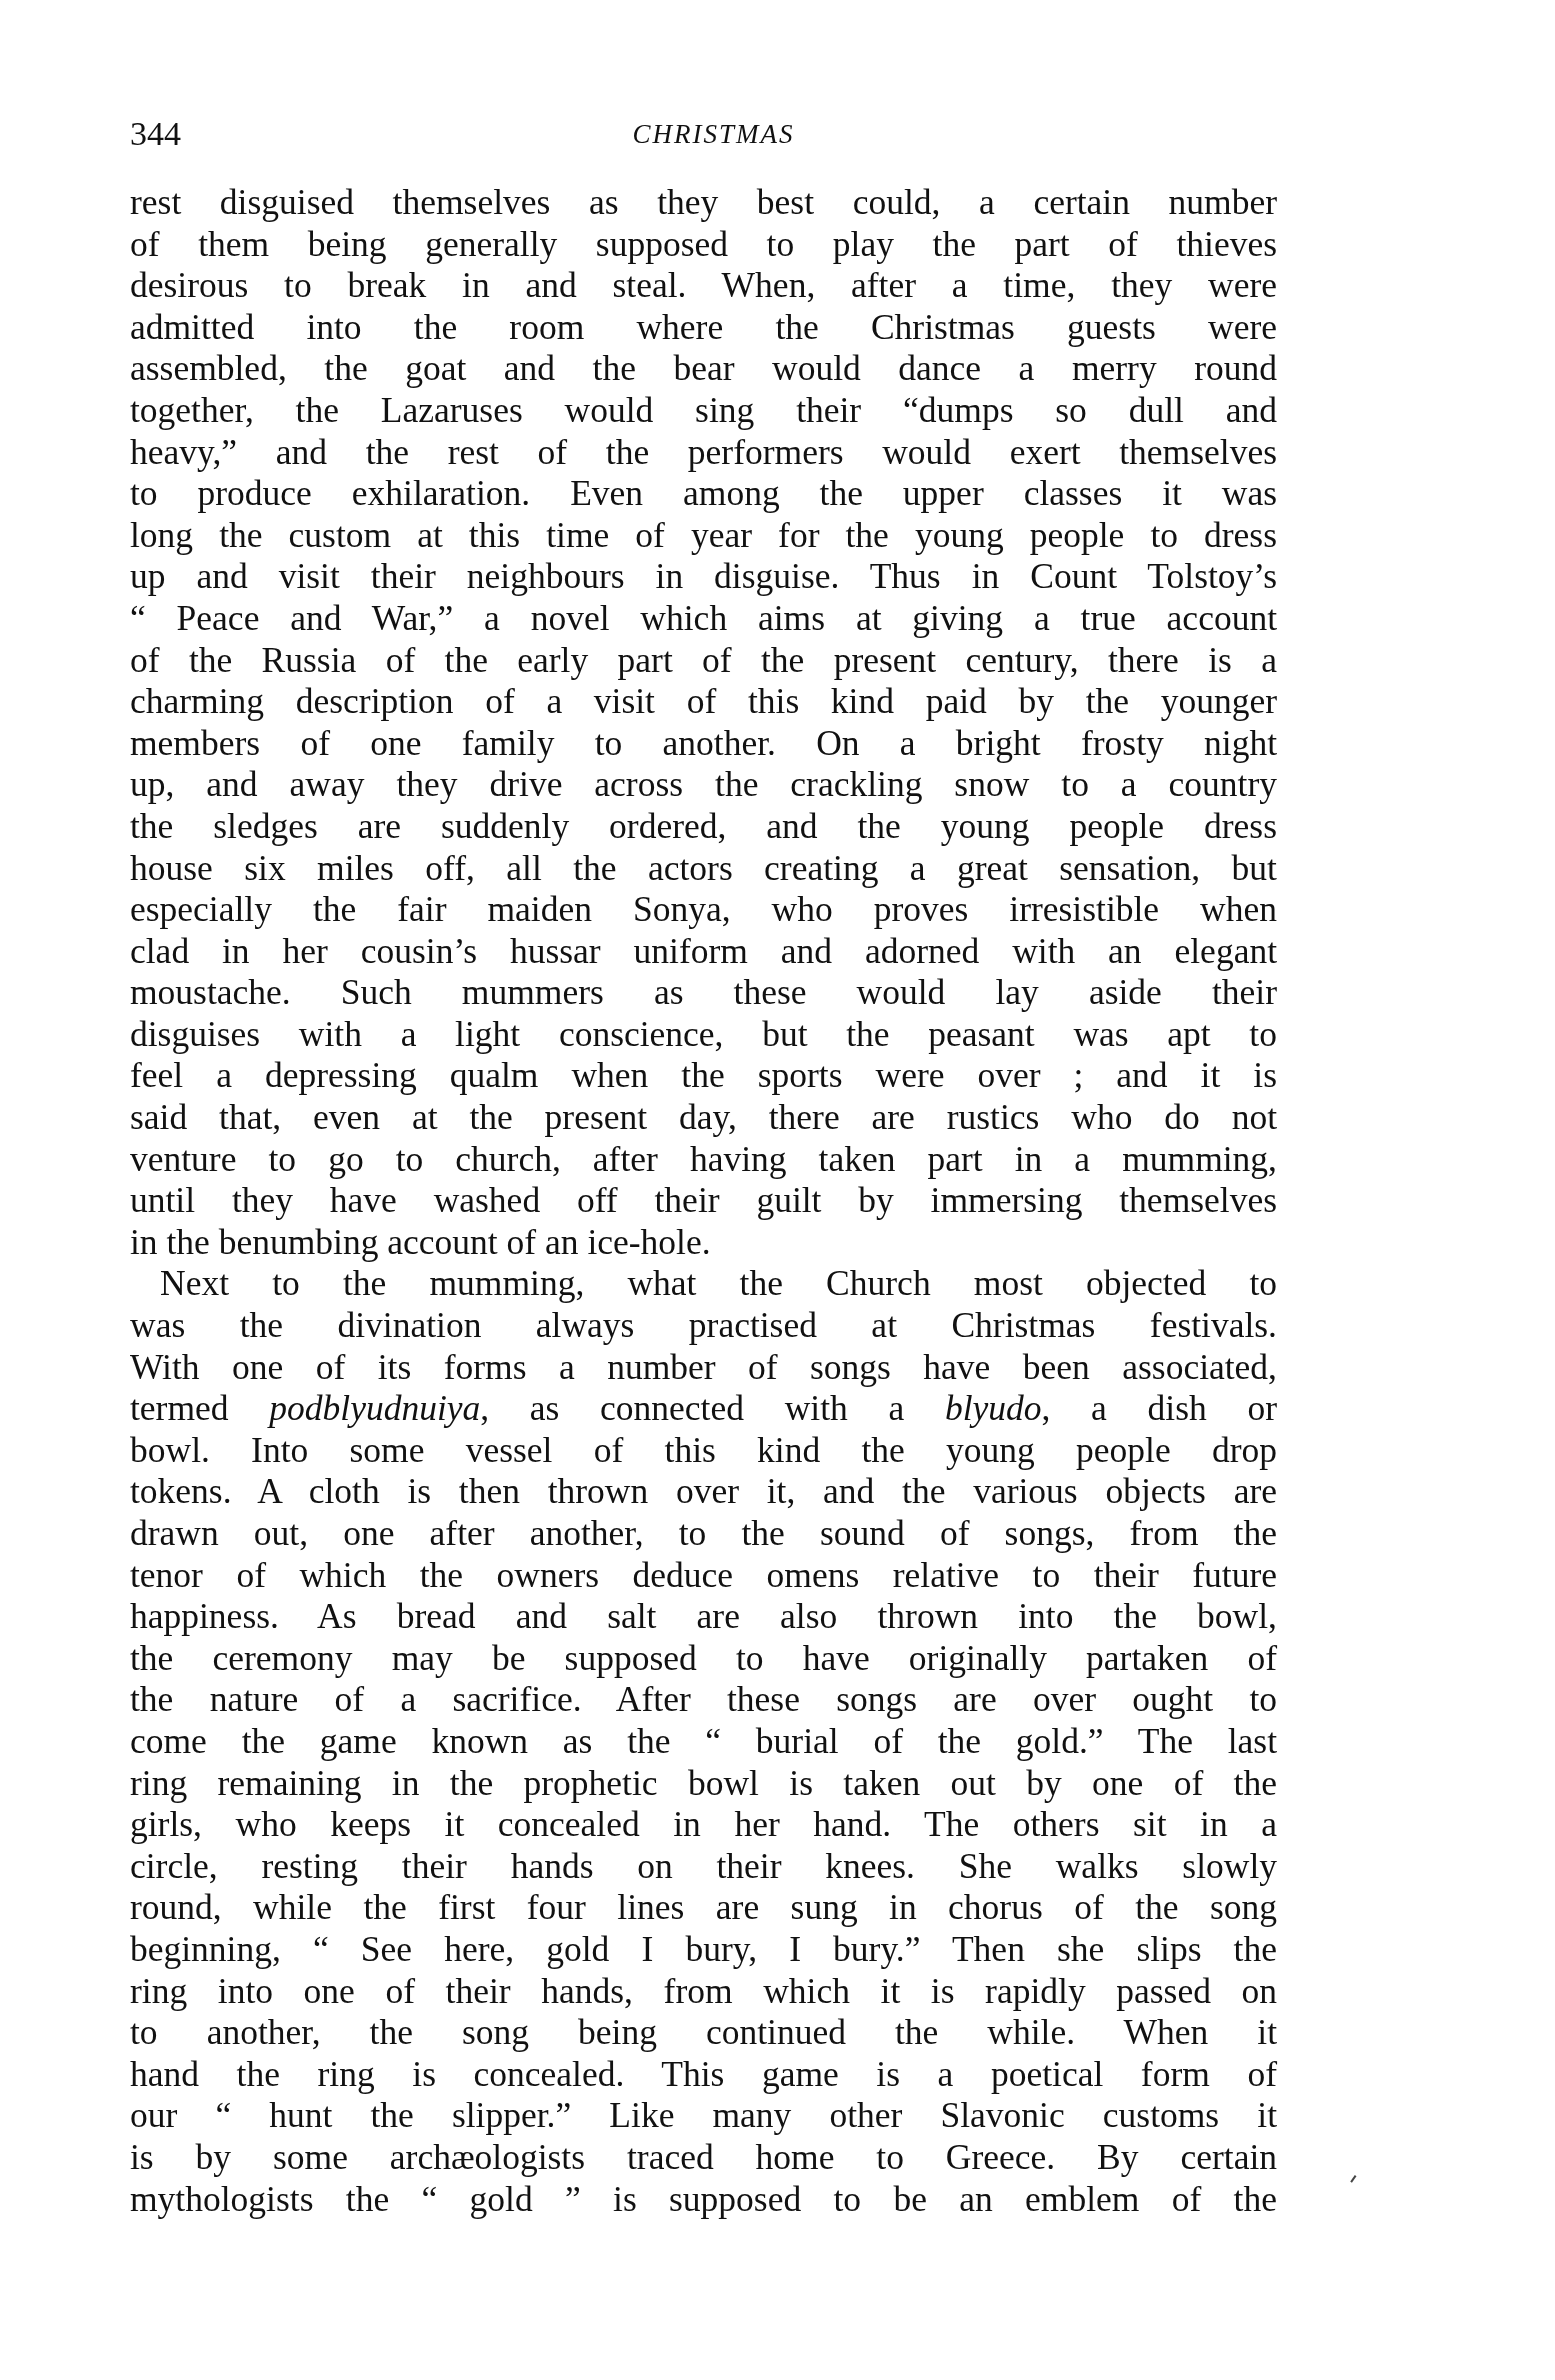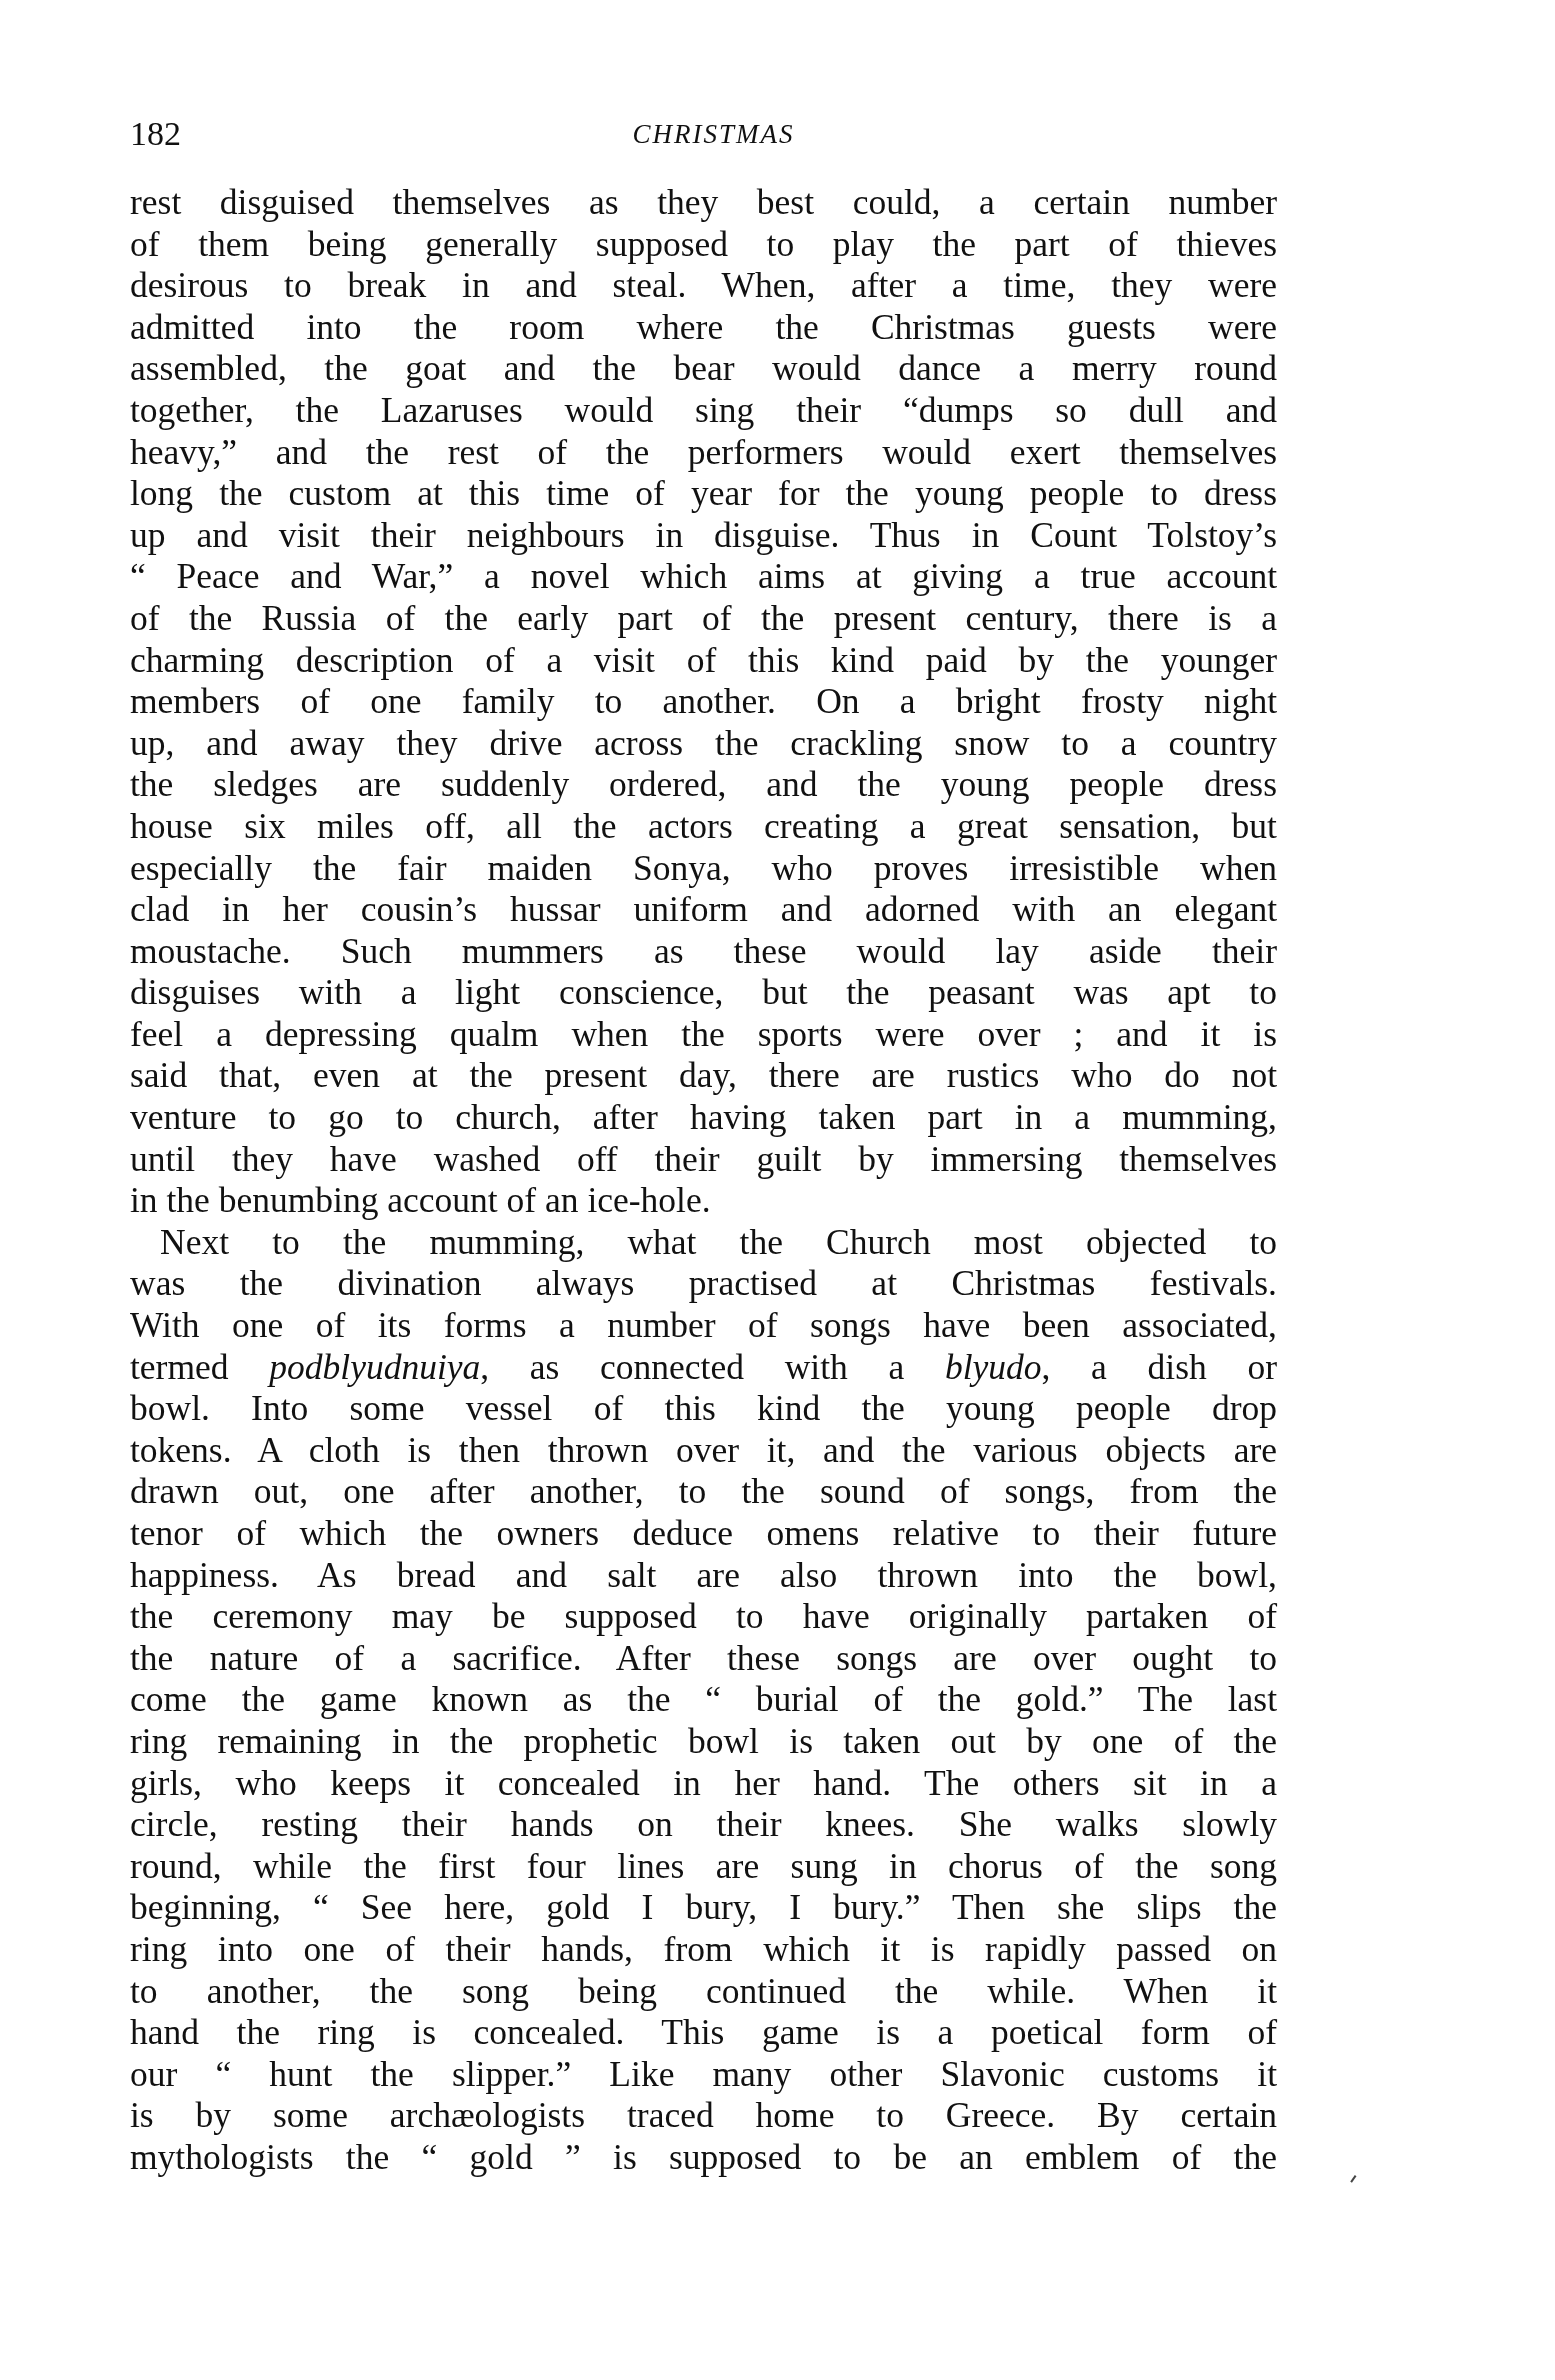--- a/index.html
+++ b/index.html
@@ -13,32 +13,33 @@
   .line.last { text-align-last: left; }
   .line.indent { padding-left: 30px; }
   .line .it { font-style: italic; margin-top: 14px; }
   .stray-mark { position: absolute; left: 1352px; top: 2176px; width: 4px; height: 8px; border-left: 2px solid #444; transform: rotate(35deg); }
 </style>
 </head>
 <body>
 
 <div class="page">
   <div class="header">
-    <span class="page-number">182</span>
+    <span class="page-number">344</span>
     <div class="running-head">CHRISTMAS</div>
   </div>
 
   <div class="body-text" id="body-text">
       <div class="line">rest disguised themselves as they best could, a certain number</div>
       <div class="line">of them being generally supposed to play the part of thieves</div>
       <div class="line">desirous to break in and steal.  When, after a time, they were</div>
       <div class="line">admitted into the room where the Christmas guests were</div>
       <div class="line">assembled, the goat and the bear would dance a merry round</div>
       <div class="line">together, the Lazaruses would sing their “dumps so dull and</div>
       <div class="line">heavy,” and the rest of the performers would exert themselves</div>
+      <div class="line">to produce exhilaration.  Even among the upper classes it was</div>
       <div class="line">long the custom at this time of year for the young people to dress</div>
       <div class="line">up and visit their neighbours in disguise.  Thus in Count Tolstoy’s</div>
       <div class="line">“ Peace and War,” a novel which aims at giving a true account</div>
       <div class="line">of the Russia of the early part of the present century, there is a</div>
       <div class="line">charming description of a visit of this kind paid by the younger</div>
       <div class="line">members of one family to another.  On a bright frosty night</div>
       <div class="line">up, and away they drive across the crackling snow to a country</div>
       <div class="line">the sledges are suddenly ordered, and the young people dress</div>
       <div class="line">house six miles off, all the actors creating a great sensation, but</div>
       <div class="line">especially the fair maiden Sonya, who proves irresistible when</div>

